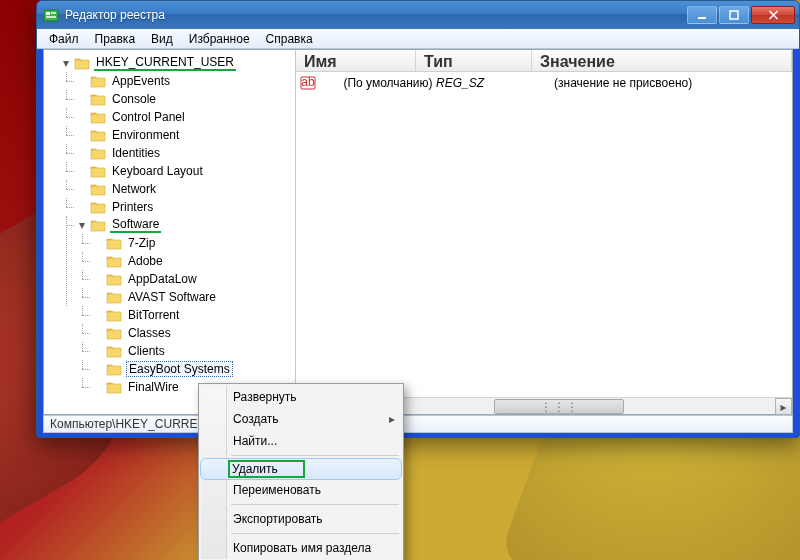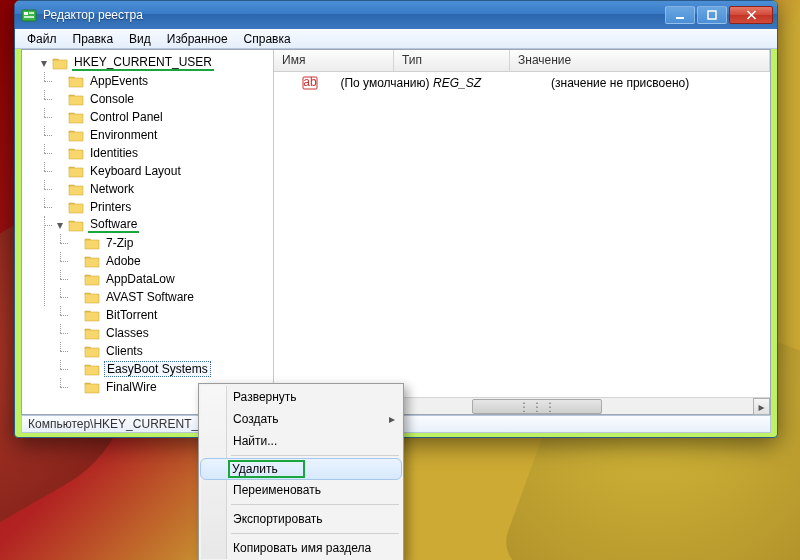--- a/index.html
+++ b/index.html
@@ -1,40 +1,40 @@
 <!DOCTYPE html>
 <html><head>
 <meta charset="utf-8">
 <style>
   * { box-sizing: border-box; margin: 0; padding: 0; font-family: "Segoe UI", Tahoma, sans-serif; font-size: 12px; }
   body { width: 800px; height: 560px; position: relative; background: linear-gradient(135deg, #8b0000 0%, #b22222 40%, #cdaa33 60%, #cdaa33 100%); overflow: hidden; }
   .bg-leaf1 { position: absolute; width: 300px; height: 300px; background: radial-gradient(circle at 30% 30%, #d4b838, #a88828); border-radius: 50% 10% 50% 10%; bottom: -60px; right: -40px; transform: rotate(20deg); }
   .bg-leaf2 { position: absolute; width: 250px; height: 250px; background: radial-gradient(circle at 30% 30%, #b33a2a, #7a1d16); border-radius: 50% 10% 50% 10%; top: 250px; left: -120px; transform: rotate(-30deg); }
 
-  .window { position: absolute; left: 14px; top: 0; width: 764px; height: 438px; background: #bef264; border: 1px solid #2a5a8a; border-radius: 6px 6px 4px 4px; box-shadow: 0 6px 24px rgba(0,0,0,.5); overflow: hidden; }
+  .window { position: absolute; left: 36px; top: 0; width: 764px; height: 438px; background: #1d4ed8; border: 1px solid #2a5a8a; border-radius: 6px 6px 4px 4px; box-shadow: 0 6px 24px rgba(0,0,0,.5); overflow: hidden; }
   .titlebar { height: 28px; background: linear-gradient(#4b8fd6, #3a7bc8 45%, #2a67ae 46%, #3a77be); display: flex; align-items: center; padding: 0 4px 0 6px; color: #fff; text-shadow: 0 1px 1px rgba(0,0,0,.4); }
   .titlebar .app-icon { width: 16px; height: 16px; margin-right: 6px; }
   .titlebar .title { flex: 1; font-size: 12px; }
   .win-btns { display: flex; gap: 2px; }
   .win-btn { width: 30px; height: 18px; border: 1px solid rgba(255,255,255,.3); border-radius: 2px; display: flex; align-items: center; justify-content: center; cursor: default; background: linear-gradient(#6aa7e2, #4b8fd6); }
   .win-btn.close { width: 44px; background: linear-gradient(#e77766, #d14b3a 48%, #c43424 52%, #d14b3a); border-color: #8a2218; }
   .win-btn svg { display: block; }
 
   .menubar { height: 20px; background: linear-gradient(#f7fbff, #e4eefb); display: flex; align-items: center; padding: 0 4px; border-bottom: 1px solid #b8c6d9; }
   .menubar .mi { padding: 2px 8px; cursor: default; }
 
   .client { position: absolute; top: 48px; left: 6px; right: 6px; bottom: 22px; background: #fff; border: 1px solid #9aa7b7; display: flex; }
   .tree-pane { width: 252px; border-right: 1px solid #c8c8c8; overflow: auto; padding: 4px 0 4px 0; position: relative; }
   .list-pane { flex: 1; display: flex; flex-direction: column; }
   .cols { height: 22px; display: flex; background: linear-gradient(#fdfdfd, #ececec); border-bottom: 1px solid #cfcfcf; }
-  .col { padding: 3px 8px; border-right: 1px solid #d5d5d5; font-size: 12px; color: #333; }
+  .col { padding: 3px 8px; border-right: 1px solid #d5d5d5; font-size: 16px; color: #333; font-weight: bold; }
   .col.name { width: 120px; } .col.type { width: 116px; } .col.value { flex: 1; }
   .list-body { flex: 1; overflow: auto; padding: 2px 0; position: relative; }
   .row { display: flex; align-items: center; height: 18px; padding: 0 4px; }
-  .row .ic { width: 40px; height: 16px; margin-right: 19px; display:flex; align-items:center; justify-content:flex-end; }
+  .row .ic { width: 40px; height: 16px; margin-right: 0; display:flex; align-items:center; justify-content:flex-start; }
   .row .cname { width: 96px; text-align: center; } .row .ctype { width: 118px; font-style: italic; } .row .cval { flex: 1; }
 
   .hscroll { height: 17px; background: #f0f0f0; border-top: 1px solid #d5d5d5; position: relative; }
   .hscroll .track { position: absolute; left: 17px; right: 17px; top: 0; bottom: 0; background: #f0f0f0; }
   .hscroll .thumb { position: absolute; top: 1px; height: 15px; background: linear-gradient(#e6e6e6,#cfcfcf); border: 1px solid #a9a9a9; border-radius: 2px; left: 40%; width: 130px; display:flex; align-items:center; justify-content:center; color:#777; letter-spacing:1px; }
   .hscroll .arr { position: absolute; top: 0; width: 17px; height: 17px; background: linear-gradient(#f6f6f6,#e0e0e0); border: 1px solid #b0b0b0; display:flex; align-items:center; justify-content:center; color:#555; }
   .hscroll .arr.l { left: 0; } .hscroll .arr.r { right: 0; }
 
   .statusbar { position: absolute; left: 6px; right: 6px; bottom: 4px; height: 18px; background: linear-gradient(#fafcff,#e9f0fa); border: 1px solid #b8c6d9; padding: 1px 6px; font-size: 12px; color: #333; }
 

